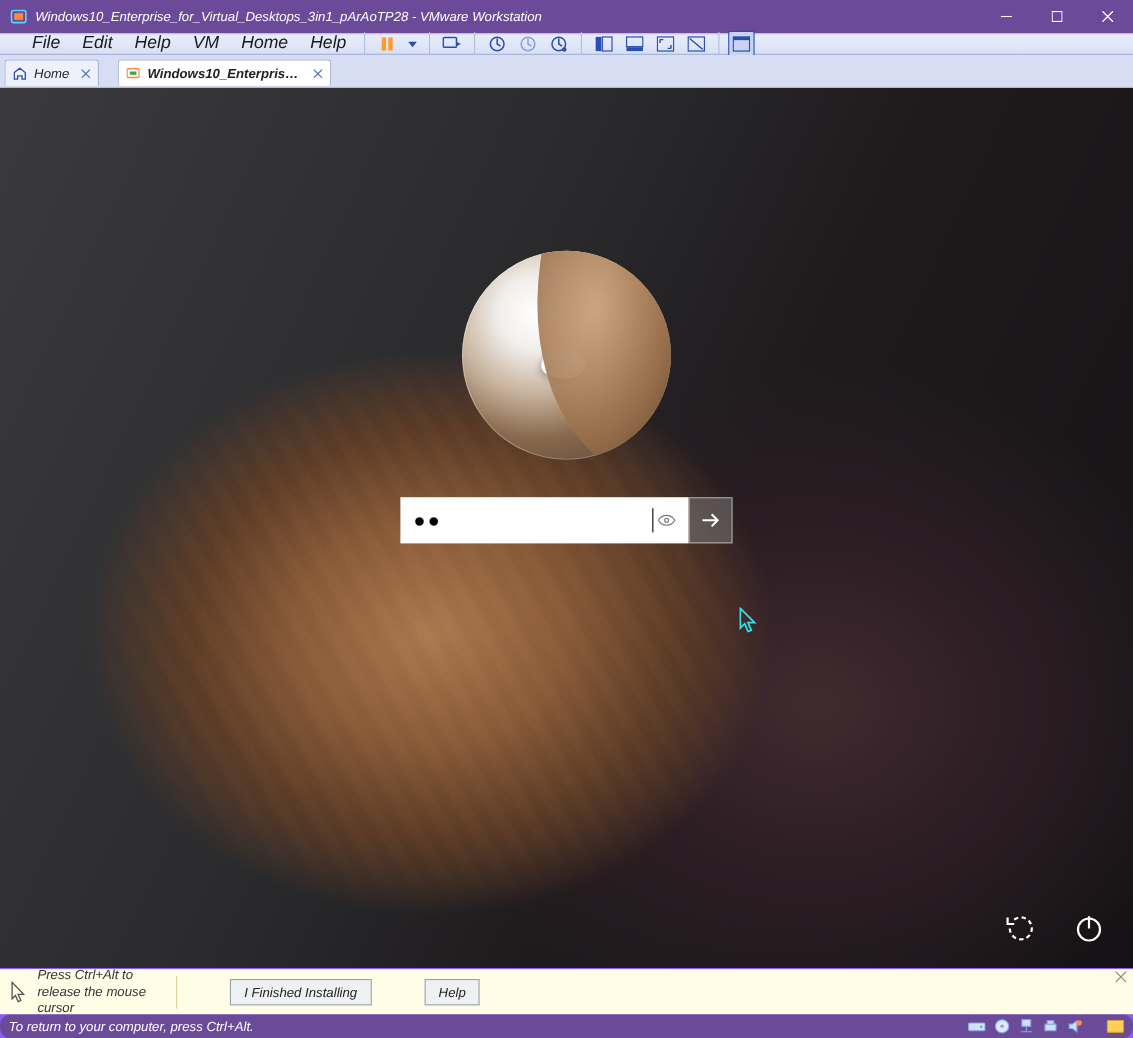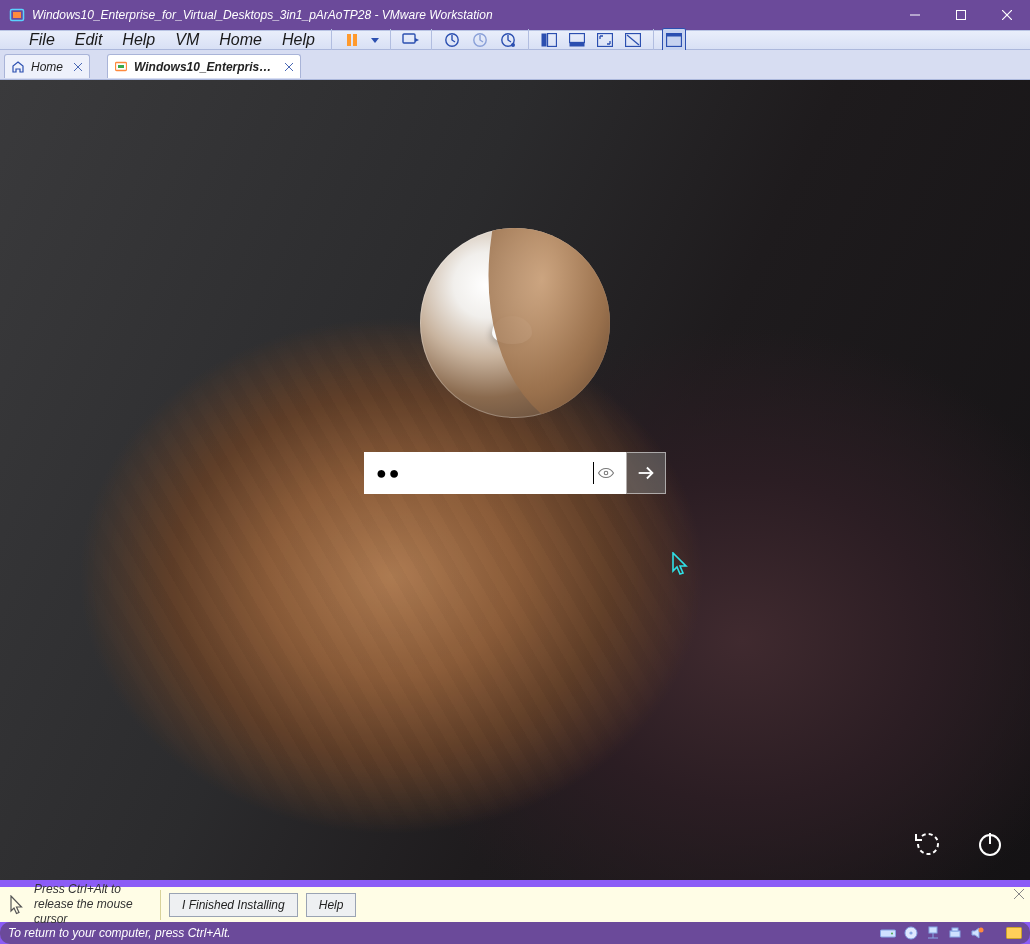--- a/index.html
+++ b/index.html
@@ -48,26 +48,26 @@
 .pw-dots { flex:1; font-size: 18px; letter-spacing: 2px; color:#000; font-family: Arial, sans-serif; }
 .pw-caret { width:1px; height:22px; background:#000; animation: blink 1s steps(1) infinite; margin-left:-2px; }
 @keyframes blink { 50% { opacity:0; } }
 .eye { width:24px; display:flex; align-items:center; justify-content:center; color:#555; }
 .submit { width:40px; height:42px; background:rgba(120,120,120,.55); border:1px solid rgba(255,255,255,.5); display:flex; align-items:center; justify-content:center; margin-left:0; }
 .guest-cursor { position:absolute; left:672px; top:472px; pointer-events:none; }
 
 .corner { position:absolute; right: 22px; bottom: 18px; display:flex; gap:26px; }
 .corner .round { width:36px; height:36px; display:flex; align-items:center; justify-content:center; color:#fff; }
 
-.hintbar { height: 42px; background:#fffde6; border-top:7px solid #8b5cf6; display:flex; align-items:center; font-size:12px; color:#333; position:relative; }
+.hintbar { height: 42px; background:#fffde6; border-top:1px solid #8b5cf6; display:flex; align-items:center; font-size:12px; color:#333; position:relative; }
 .hintbar .cursor-ico { width:34px; display:flex; align-items:center; justify-content:center; color:#555; }
 .hintbar .hint1 { width: 118px; padding-right:6px; line-height:1.25; }
 .hintbar .vsep { width:1px; height:30px; background:#d9d39a; margin: 0 8px; }
 .hintbar .hint2 { flex:1; padding-right:8px; line-height:1.25; }
-.hintbar .btn { height:24px; padding: 0 12px; background:#eef0f2; border:1px solid #9aa3b3; font-size:12px; color:#222; display:flex; align-items:center; margin-right:8px; }
+.hintbar .btn { height:24px; padding: 0 12px; background:#eef0f2; border:1px solid #9aa3b3; font-size:12px; color:#222; display:flex; align-items:center; margin-right:8px;margin-left:40px; }
 .hintbar .close { position:absolute; right:4px; top:2px; width:12px; height:12px; color:#888; }
 
 .statusbar { height:22px; background:#6b4a9a; color:#fff; font-size:12px; display:flex; align-items:center; padding: 0 8px; justify-content:space-between;border-radius:10px; }
 .statusbar .tray { display:flex; align-items:center; gap:8px; }
 .statusbar .tray span { display:flex; align-items:center; }
 
 svg { display:block; }
 </style>
 </head>
 <body>

